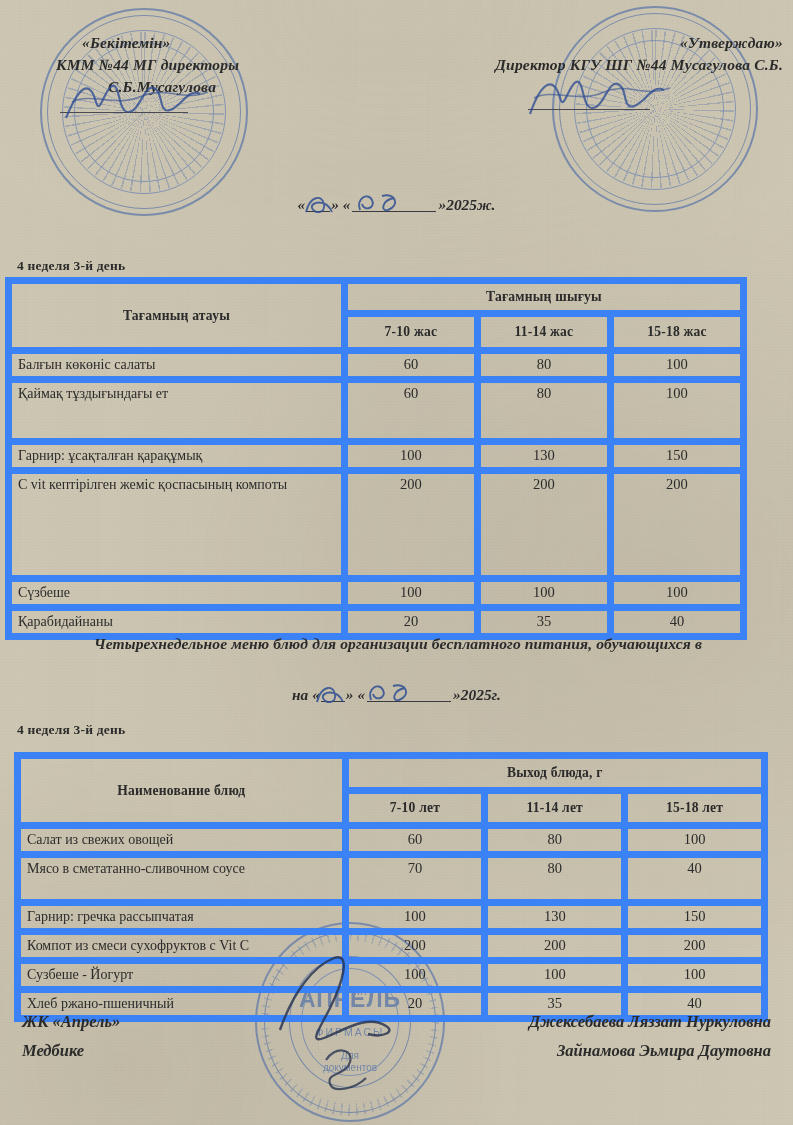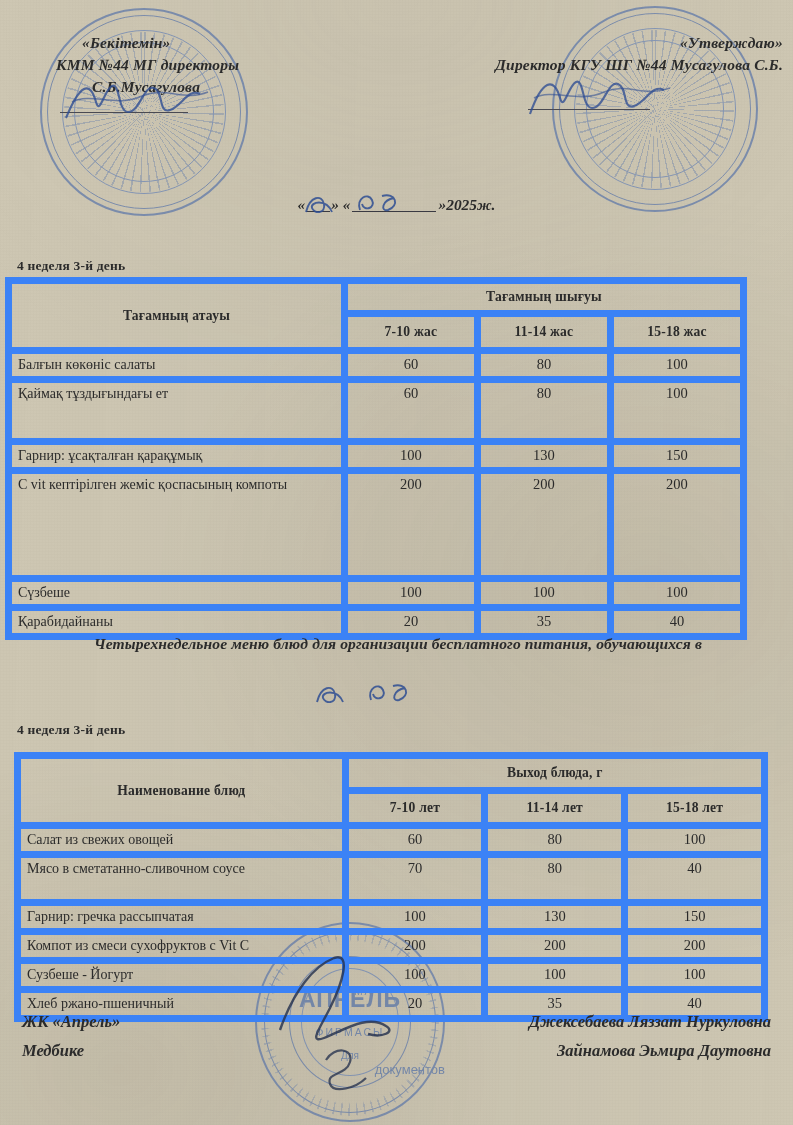--- a/index.html
+++ b/index.html
@@ -36,21 +36,21 @@
     position:absolute;
     font-style:italic; font-weight:bold;
     font-size:15.5px; line-height:1.42;
     letter-spacing:.2px;
     white-space:nowrap;
   }
   .approval .ttl{display:block;}
   .appr-left{left:56px; top:32px; text-align:left;}
   .appr-left .ttl{margin-left:26px;}
   .appr-left .l2{display:block;}
-  .appr-left .l3{display:block; margin-left:36px;}
+  .appr-left .l3{display:block; margin-left:52px;}
   .appr-right{right:10px; top:32px; text-align:right;}
   .appr-right .ttl{display:block;}
 
   .sigline{
     position:absolute; height:0; border-bottom:1.4px solid #4a4a52;
   }
   .sig-left-line{left:60px; top:112px; width:128px;}
   .sig-right-line{left:528px; top:109px; width:122px;}
 
   
@@ -89,21 +89,21 @@
   .stamp-oval .o3{position:absolute; inset:34px; border-radius:50%; border:1.6px solid #4a6aa8;}
   .stamp-oval .o4{position:absolute; inset:46px; border-radius:50%; border:1px solid #5878b5;}
   .stamp-oval .otext{
     position:absolute; left:0; right:0; text-align:center;
     color:#3f63a6; font-family:"Liberation Sans",sans-serif;
   }
   .stamp-oval .ot-firm{top:64px; font-size:10px; letter-spacing:2px;}
   .stamp-oval .ot-name{top:64px; font-size:23px; font-weight:bold; letter-spacing:1px;}
   .stamp-oval .ot-firmkz{top:104px; font-size:10.5px; letter-spacing:2px;}
   .stamp-oval .ot-for{top:128px; font-size:10px;}
-  .stamp-oval .ot-doc{top:140px; font-size:13px;text-align:right;}
+  .stamp-oval .ot-doc{top:140px; font-size:10px;}
   .stamp-oval .arc{
     position:absolute; inset:6px; border-radius:50%;
     background: repeating-conic-gradient(from 0deg, rgba(74,106,168,.42) 0deg 1deg, rgba(74,106,168,0) 1deg 5deg);
     -webkit-mask-image: radial-gradient(circle, transparent 0 62%, #000 64% 88%, transparent 90%);
             mask-image: radial-gradient(circle, transparent 0 62%, #000 64% 88%, transparent 90%);
   }
 
   .ink{position:absolute; z-index:6; pointer-events:none;}
 
   
@@ -292,20 +292,23 @@
         <td class="num">20</td>
         <td class="num">35</td>
         <td class="num">40</td>
       </tr>
     </tbody>
   </table>
 
   <div class="doc-title ru-title">
     <div>Четырехнедельное меню блюд для организации бесплатного питания, обучающихся в</div>
   </div>
+  <div class="dateline ru-date">
+    <span>на «</span><span class="blank-sm"></span><span>» «</span><span class="blank"></span><span>»2025г.</span>
+  </div>
   <svg class="ink" style="left:311px; top:682px;" width="40" height="26" viewBox="0 0 40 26">
     <path d="M6 20 C10 4, 22 2, 24 12 C26 22, 14 22, 12 16 C10 10, 26 6, 32 20" fill="none" stroke="#2e4d93" stroke-width="1.9" opacity=".85"></path>
   </svg>
   <svg class="ink" style="left:363px; top:680px;" width="56" height="26" viewBox="0 0 56 26">
     <path d="M8 20 C4 8, 16 2, 20 10 C24 18, 12 22, 10 14" fill="none" stroke="#2e4d93" stroke-width="1.9" opacity=".85"></path>
     <path d="M30 6 C44 2, 48 16, 36 20 C28 22, 30 10, 42 8" fill="none" stroke="#2e4d93" stroke-width="1.9" opacity=".85"></path>
   </svg>
 
   <div class="daylabel day2">4 неделя 3-й день</div>
 

